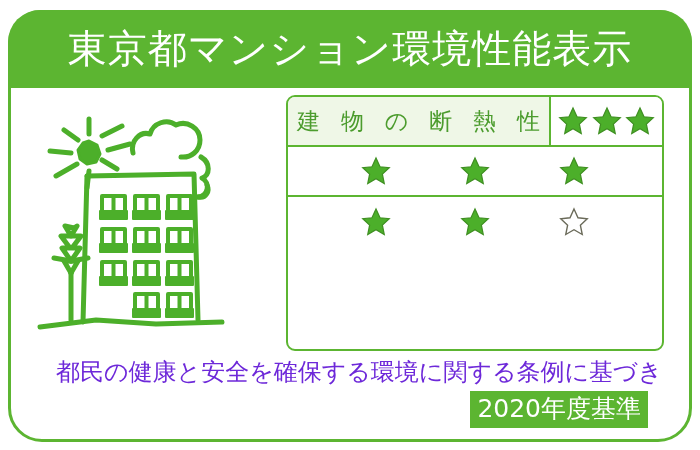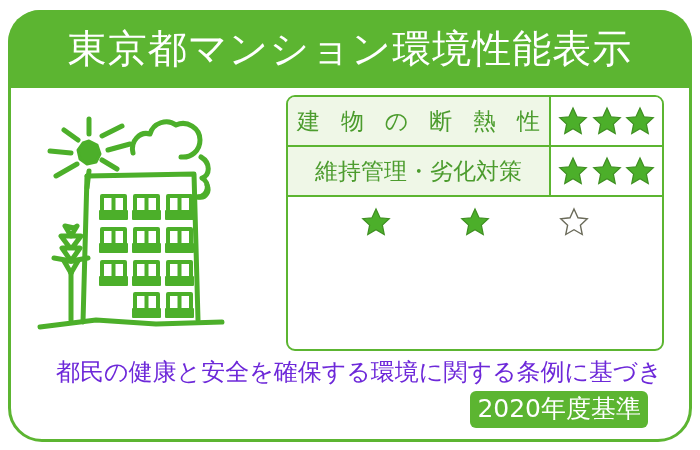--- a/index.html
+++ b/index.html
@@ -96,21 +96,20 @@
   }
   .footer-line{
     color:#6d28d9;font-size:24px;line-height:28px;white-space:nowrap;text-align:right;
   }
   .badge{
     position:absolute;right:8px;top:33px;
     background:#5cb531;color:#ffffff;
     font-size:25px;line-height:1;
     padding:5px 7px 7px 7px;
     white-space:nowrap;
-    border-radius:6px;
   }
 </style>
 </head>
 <body>
 
 <div class="label">
 
   <div class="frame"></div>
 
   <div class="header">
@@ -219,23 +218,20 @@
           </svg>
         <svg class="star" viewBox="0 0 24 24">
             <polygon points="12,1.6 15.2,8.6 22.6,9.4 17.1,14.5 18.6,22 12,18.2 5.4,22 6.9,14.5 1.4,9.4 8.8,8.6" fill="#4caf2a" stroke="#3f8f22" stroke-width="1"></polygon>
           </svg>
       </div>
     </div>
 
 
 
     <div class="row">
-      <div class="cell-label tight">
-        <span>維持管理・劣化対策</span>
-      </div>
       <div class="cell-stars">
         <svg class="star" viewBox="0 0 24 24">
             <polygon points="12,1.6 15.2,8.6 22.6,9.4 17.1,14.5 18.6,22 12,18.2 5.4,22 6.9,14.5 1.4,9.4 8.8,8.6" fill="#4caf2a" stroke="#3f8f22" stroke-width="1"></polygon>
           </svg>
         <svg class="star" viewBox="0 0 24 24">
             <polygon points="12,1.6 15.2,8.6 22.6,9.4 17.1,14.5 18.6,22 12,18.2 5.4,22 6.9,14.5 1.4,9.4 8.8,8.6" fill="#4caf2a" stroke="#3f8f22" stroke-width="1"></polygon>
           </svg>
         <svg class="star" viewBox="0 0 24 24">
             <polygon points="12,1.6 15.2,8.6 22.6,9.4 17.1,14.5 18.6,22 12,18.2 5.4,22 6.9,14.5 1.4,9.4 8.8,8.6" fill="#4caf2a" stroke="#3f8f22" stroke-width="1"></polygon>
           </svg>

